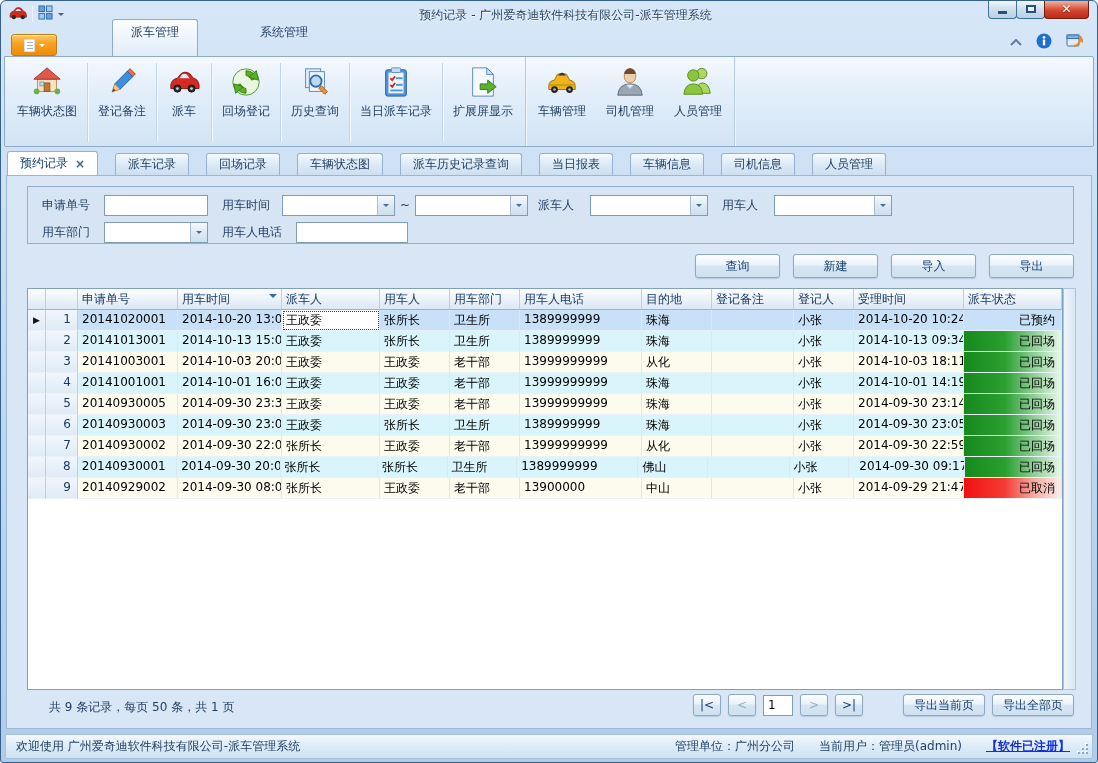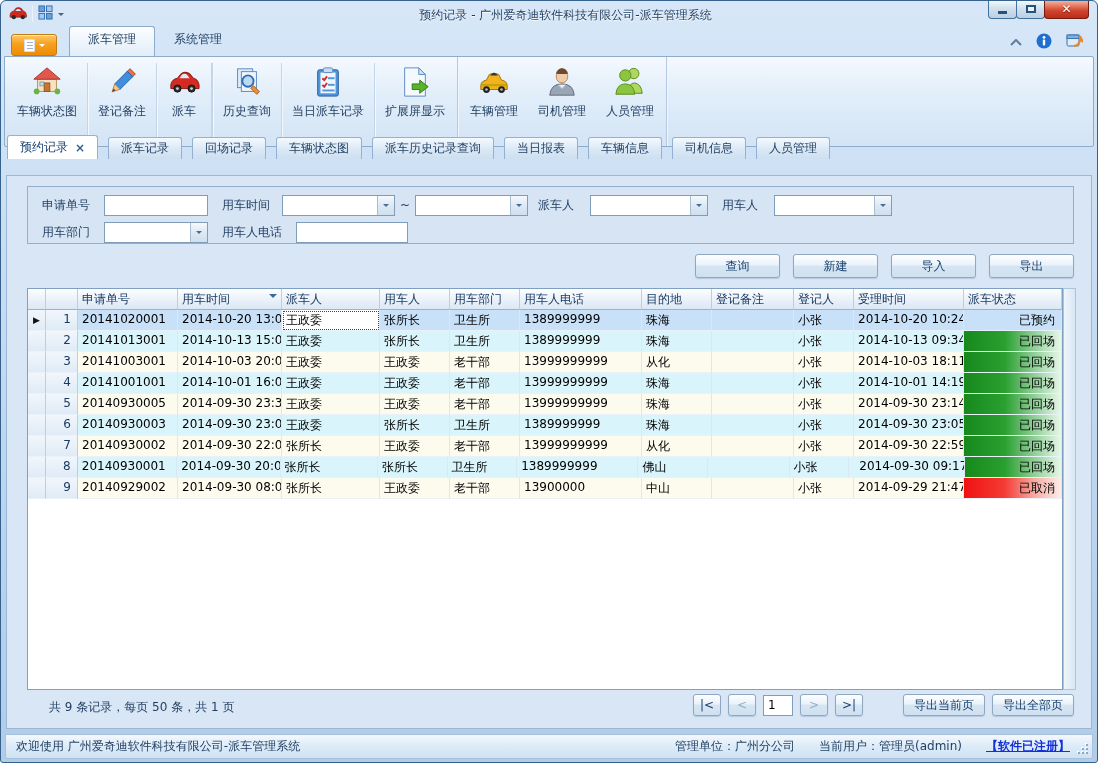--- a/index.html
+++ b/index.html
@@ -27,42 +27,42 @@
 
   
   .ribbon-tabs { position:absolute; top:28px; left:0; right:0; height:27px; display:flex; align-items:flex-end; }
   .app-btn { margin:0 12px 0 10px; width:46px; height:22px; border:1px solid #c0competent; border:1px solid #c07d12; border-radius:3px;
     background:linear-gradient(#fcc869,#f7a01e 45%,#ef8b06); display:flex; align-items:center; justify-content:center; gap:4px;
     box-shadow:inset 0 1px 0 rgba(255,255,255,.6); }
   .app-btn .menu-ic { width:11px; height:13px; background:#fff; border:1px solid #d8dee6; border-radius:1px; position:relative; }
   .app-btn .menu-ic:before { content:""; position:absolute; left:2px; top:2px; width:6px; height:1px; background:#9fb3c8;
     box-shadow:0 3px 0 #9fb3c8, 0 6px 0 #9fb3c8; }
   .app-btn .caret { width:0; height:0; border:3px solid transparent; border-top-color:#fff; margin-top:4px; }
-  .rtab { padding:4px 18px 8px 18px; color:#1e3c5f; border:1px solid transparent; border-bottom:none; cursor:default; }
+  .rtab { padding:4px 18px 15px 18px; color:#1e3c5f; border:1px solid transparent; border-bottom:none; cursor:default;margin-left:43px; }
   .rtab.active { background:linear-gradient(#fdfeff,#eef5fc 50%,#e2edf8); border-color:#8eabc9; border-radius:3px 3px 0 0; }
   .ribbon-right { position:absolute; right:14px; bottom:4px; display:flex; gap:14px; align-items:center; }
 
   
   .ribbon-body { position:absolute; top:55px; left:3px; right:3px; height:91px;
     background:linear-gradient(#f4f9fe,#e2eefa 40%,#d3e4f5);
     border:1px solid #8eabc9; border-radius:0 2px 2px 2px; display:flex; }
   .rb-group { display:flex; flex-direction:column; border-right:1px solid #b5c9e0; box-shadow:1px 0 0 #f0f6fc; }
   .rb-buttons { flex:1; display:flex; align-items:stretch; padding:2px 2px 0 2px; }
   .rb-btn { display:flex; flex-direction:column; align-items:center; justify-content:flex-start;
     padding:5px 9px 2px 9px; border:1px solid transparent; border-radius:3px; cursor:default; }
   .rb-btn .rb-icon { width:34px; height:34px; display:flex; align-items:center; justify-content:center; }
   .rb-btn .rb-icon svg { width:32px; height:32px; }
   .rb-btn .rb-label { margin-top:4px; color:#1e3c5f; white-space:nowrap; }
   .rb-sep { width:1px; background:#c3d5e7; box-shadow:1px 0 0 #f2f8fd; margin:4px 0; }
   .rb-grouplabel { height:18px; display:flex; align-items:center; justify-content:center; position:relative;
     color:#3c6a9a; background:linear-gradient(#dce9f6,#cfdff1); border-top:1px solid #e7f0f9; }
   .rb-launcher { position:absolute; right:4px; bottom:3px; width:11px; height:11px; }
 
   
-  .doc-tabs { position:absolute; top:134px; left:6px; right:6px; height:24px; display:flex; align-items:flex-end; gap:10px; }
+  .doc-tabs { position:absolute; top:150px; left:6px; right:6px; height:24px; display:flex; align-items:flex-end; gap:17px; }
   .dtab { height:22px; padding:0 12px; display:flex; align-items:center; gap:7px;
     background:linear-gradient(#f4fafe,#dcE9f6 50%,#cddff0); background:linear-gradient(#f4fafe,#dce9f6 50%,#cddff0);
     border:1px solid #96b1cf; border-bottom:none; border-radius:3px 3px 0 0; color:#1e3c5f; cursor:default; white-space:nowrap; }
   .dtab.active { height:24px; background:#fff; color:#16406e; }
   .dtab .tab-close { color:#2f5f96; font-weight:bold; font-size:12px; }
 
   
   .content { position:absolute; top:174px; left:5px; right:5px; bottom:33px;
     background:#d8e6f6; border:1px solid #9ab7d6; }
 
@@ -240,20 +240,32 @@
                 <path d="M12 13 l3 -4 q2 -1.5 5 0 l3 4 z" fill="#d8ecf6"></path>
                 <circle cx="10" cy="24" r="3.8" fill="#2e2e2e" stroke="#111"></circle>
                 <circle cx="25" cy="24" r="3.8" fill="#2e2e2e" stroke="#111"></circle>
                 <circle cx="10" cy="24" r="1.5" fill="#cfcfcf"></circle>
                 <circle cx="25" cy="24" r="1.5" fill="#cfcfcf"></circle>
               </svg>
             </span>
             <span class="rb-label">派车</span>
           </div>
           <span class="rb-sep"></span>
+          <div class="rb-btn">
+            <span class="rb-icon">
+              <svg viewBox="0 0 34 34">
+                <circle cx="17" cy="17" r="14" fill="#eaf6e2" stroke="#4a9b20"></circle>
+                <path d="M17 5 a12 12 0 0 1 11 8 l-5 2 a7 7 0 0 0 -6 -5 z" fill="#59b224" stroke="#3a7d12"></path>
+                <polygon points="28,5 30,15 20,12" fill="#59b224" stroke="#3a7d12"></polygon>
+                <path d="M17 29 a12 12 0 0 1 -11 -8 l5 -2 a7 7 0 0 0 6 5 z" fill="#59b224" stroke="#3a7d12"></path>
+                <polygon points="6,29 4,19 14,22" fill="#59b224" stroke="#3a7d12"></polygon>
+              </svg>
+            </span>
+            <span class="rb-label">回场登记</span>
+          </div>
           <span class="rb-sep"></span>
           <div class="rb-btn">
             <span class="rb-icon">
               <svg viewBox="0 0 34 34">
                 <rect x="7" y="3" width="16" height="20" fill="#dcecfa" stroke="#5a87c0"></rect>
                 <rect x="11" y="6" width="16" height="21" fill="#eef6fd" stroke="#5a87c0"></rect>
                 <circle cx="18" cy="16" r="6" fill="#bcd9f0" stroke="#2f6db5" stroke-width="2"></circle>
                 <rect x="23" y="21" width="9" height="4" transform="rotate(45 23.5 22)" fill="#e8913c" stroke="#a5601e"></rect>
               </svg>
             </span>

